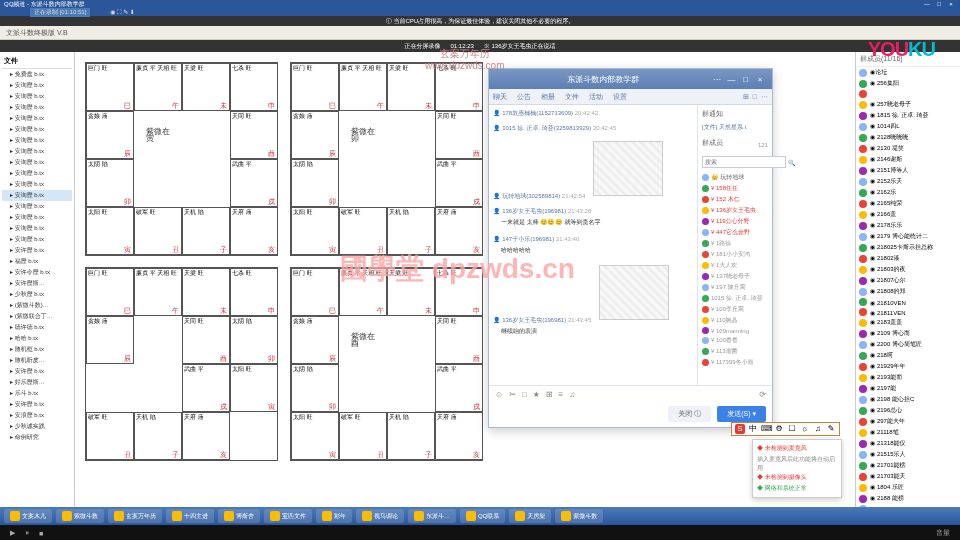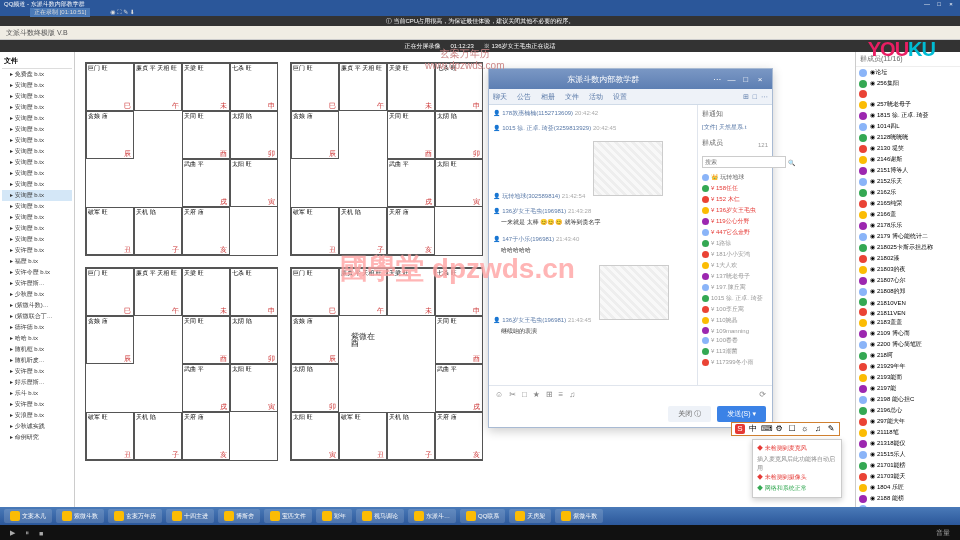--- a/index.html
+++ b/index.html
@@ -155,38 +155,44 @@
 
   <div class="chart-area">
     <div id="charts-container">
         <div class="chart-grid" style="left: 10px; top: 10px;">
           <div class="cell">巨门 旺<span class="branch">巳</span></div>
           <div class="cell">廉贞 平
 天相 旺<span class="branch">午</span></div>
           <div class="cell">天梁 旺<span class="branch">未</span></div>
           <div class="cell">七杀 旺<span class="branch">申</span></div>
           <div class="cell">贪娘 庙<span class="branch">辰</span></div>
+          <div class="cell" style="border: none;">
+            <div class="center-text">紫微在寅</div>
+          </div>
           <div class="cell" style="border: none;"></div>
           <div class="cell">天同 旺<span class="branch">酉</span></div>
           <div class="cell">太阴 陷<span class="branch">卯</span></div>
           <div class="cell" style="border: none;"></div>
           <div class="cell" style="border: none;"></div>
           <div class="cell">武曲 平<span class="branch">戌</span></div>
           <div class="cell">太阳 旺<span class="branch">寅</span></div>
           <div class="cell">破军 旺<span class="branch">丑</span></div>
           <div class="cell">天机 陷<span class="branch">子</span></div>
           <div class="cell">天府 庙<span class="branch">亥</span></div>
         </div>
         <div class="chart-grid" style="left: 215px; top: 10px;">
           <div class="cell">巨门 旺<span class="branch">巳</span></div>
           <div class="cell">廉贞 平
 天相 旺<span class="branch">午</span></div>
           <div class="cell">天梁 旺<span class="branch">未</span></div>
           <div class="cell">七杀 旺<span class="branch">申</span></div>
           <div class="cell">贪娘 庙<span class="branch">辰</span></div>
+          <div class="cell" style="border: none;">
+            <div class="center-text">紫微在卯</div>
+          </div>
           <div class="cell" style="border: none;"></div>
           <div class="cell">天同 旺<span class="branch">酉</span></div>
           <div class="cell">太阴 陷<span class="branch">卯</span></div>
           <div class="cell" style="border: none;"></div>
           <div class="cell" style="border: none;"></div>
           <div class="cell">武曲 平<span class="branch">戌</span></div>
           <div class="cell">太阳 旺<span class="branch">寅</span></div>
           <div class="cell">破军 旺<span class="branch">丑</span></div>
           <div class="cell">天机 陷<span class="branch">子</span></div>
           <div class="cell">天府 庙<span class="branch">亥</span></div>

